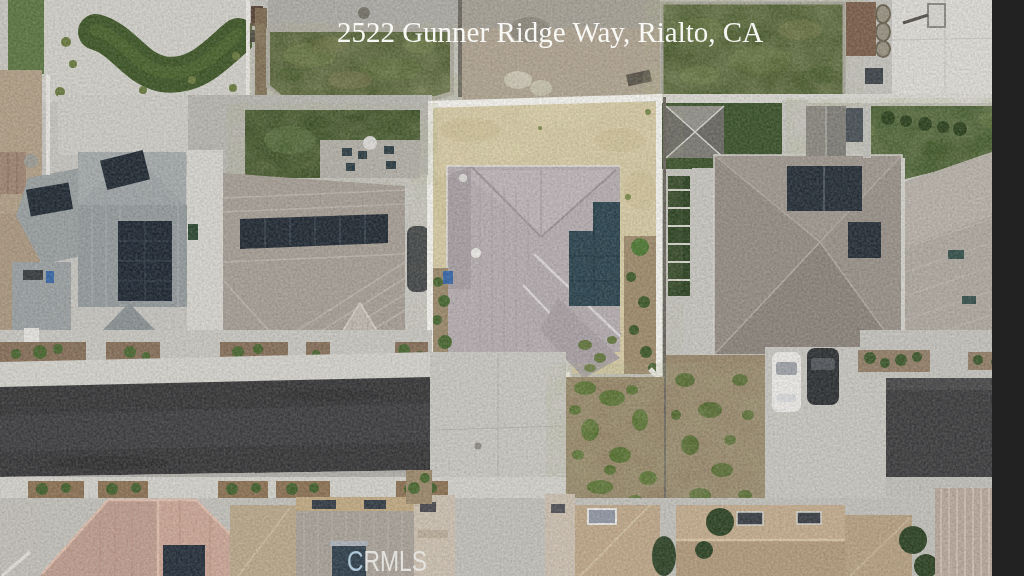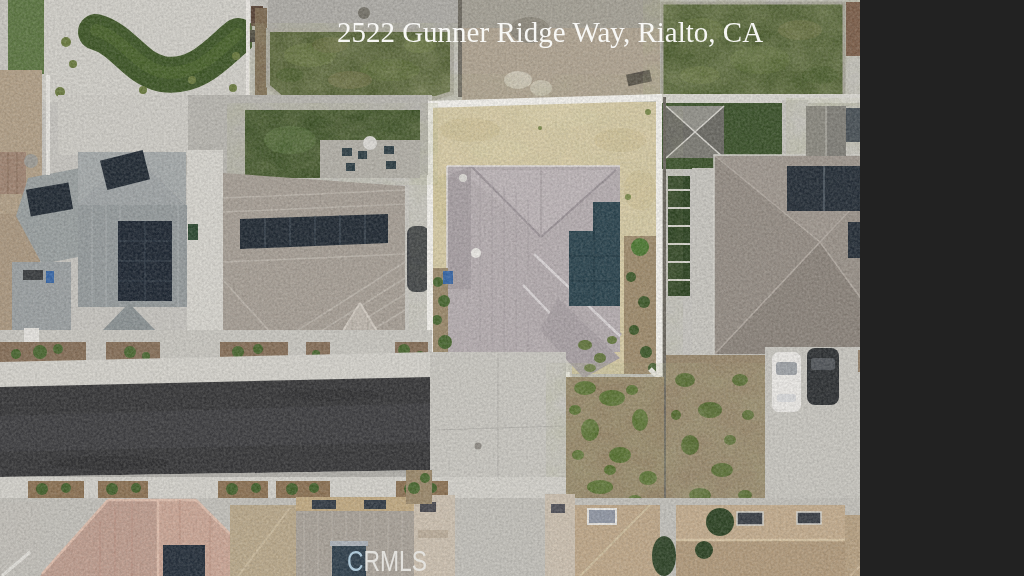--- a/index.html
+++ b/index.html
@@ -1,16 +1,16 @@
 <!DOCTYPE html>
 <html><head>
 <meta charset="utf-8">
 <style>
 html,body{margin:0;padding:0;background:#222;}
-#stage{position:relative;width:860px;height:576px;overflow:hidden;font-family:"Liberation Sans",sans-serif;}
+#stage{position:relative;width:992px;height:576px;overflow:hidden;font-family:"Liberation Sans",sans-serif;}
 svg{display:block;}
 </style>
 </head>
 <body>
 <div id="stage">
 <svg width="1024" height="576" viewBox="0 0 1024 576" xmlns="http://www.w3.org/2000/svg">
 <defs>
 <filter id="grain" x="0%" y="0%" width="100%" height="100%">
 <feTurbulence type="fractalNoise" baseFrequency="0.45" numOctaves="3" seed="11" stitchTiles="stitch"></feTurbulence>
 <feColorMatrix type="matrix" values="0 0 0 0 0  0 0 0 0 0  0 0 0 0 0  1.6 0 0 -0.55 0"></feColorMatrix>

